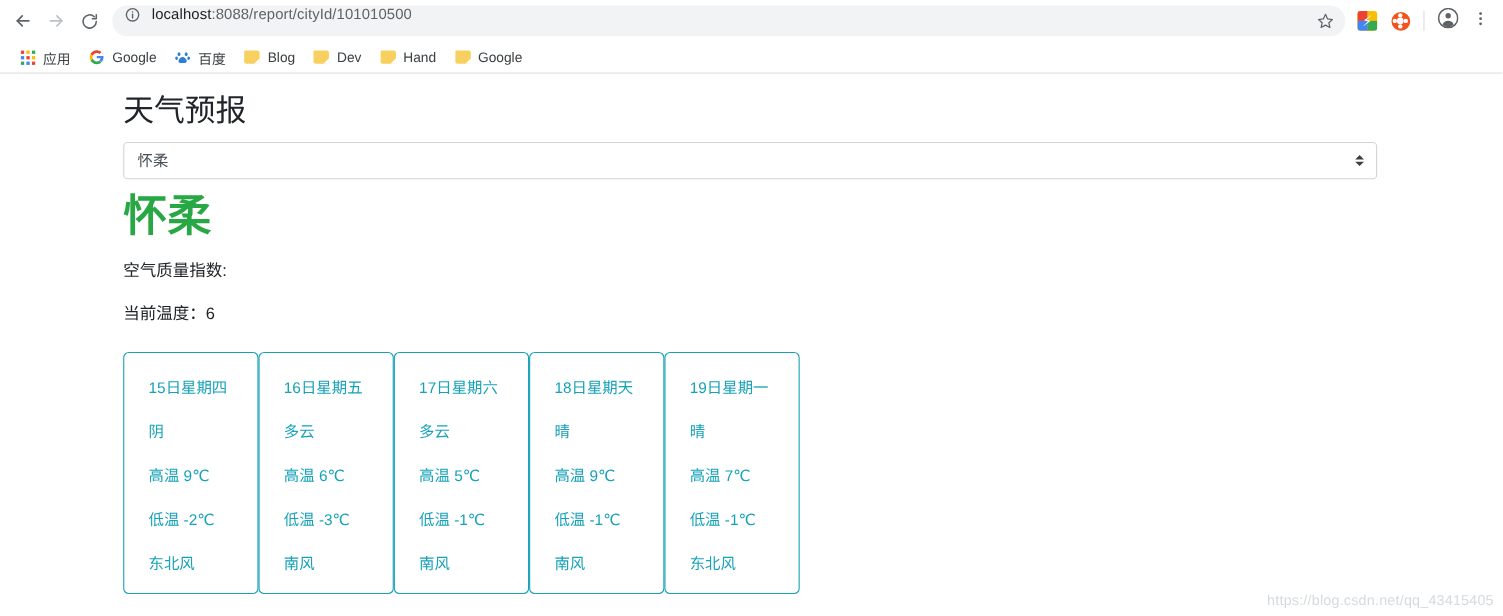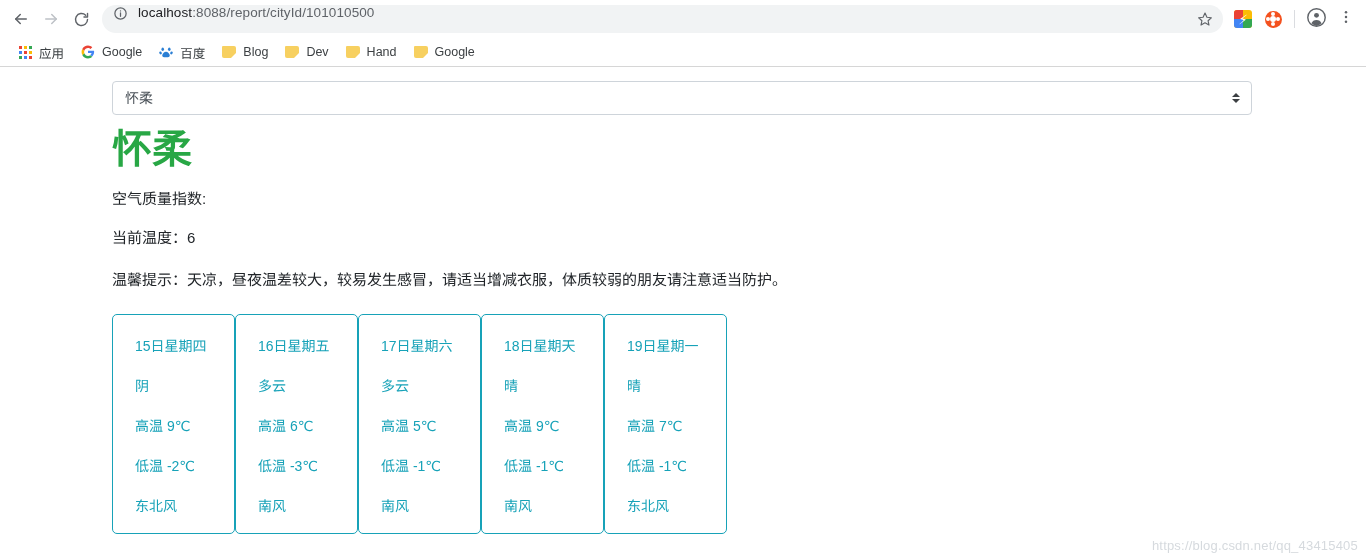--- a/index.html
+++ b/index.html
@@ -489,38 +489,38 @@
           <span class="folder-ico"></span>
         </span>
       <span>Google</span>
     </div>
   </div>
 </div>
 
 <div class="page">
   <div class="container">
 
+    <h1 class="page-title">天气预报</h1>
 
     <div class="select-wrap">
       <select class="city-select">
         <option>怀柔</option>
       </select>
       <span class="select-arrows">
         <span class="ar-up"></span>
           <span class="ar-dn"></span>
       </span>
     </div>
 
     <h2 class="city-name">怀柔</h2>
 
     <p class="info-line">空气质量指数:</p>
 
     <p class="info-line">当前温度：6</p>
 
-    <p class="info-line tips">温馨提示：天凉，昼夜温差较大，较易发生感冒，请适当增减衣服，体质较弱的朋友请注意适当防护。</p>
 
     <div class="cards">
 
       <div class="card">
         <p class="card-line">15日星期四</p>
         <p class="card-line">阴</p>
         <p class="card-line">高温 9℃</p>
         <p class="card-line">低温 -2℃</p>
         <p class="card-line">东北风</p>
       </div>

